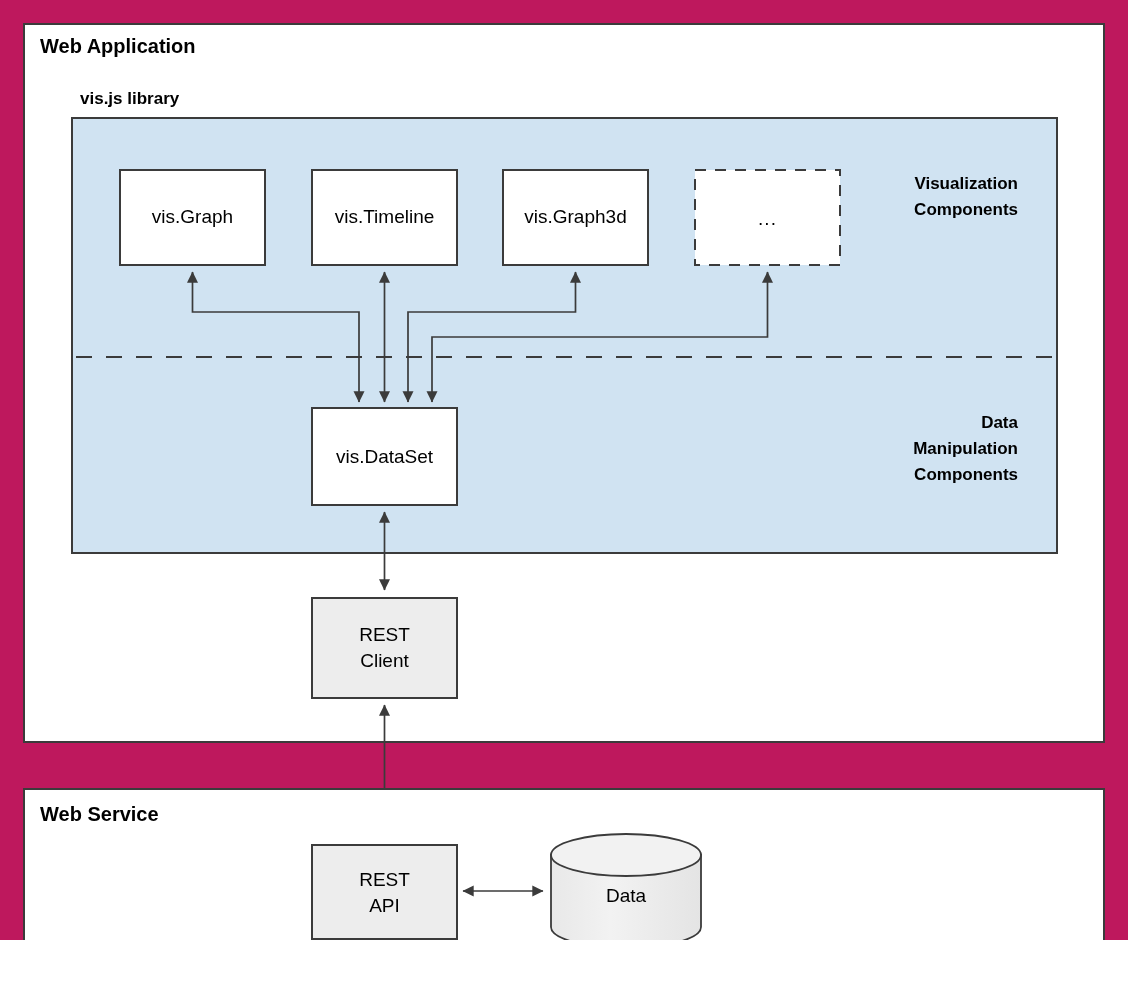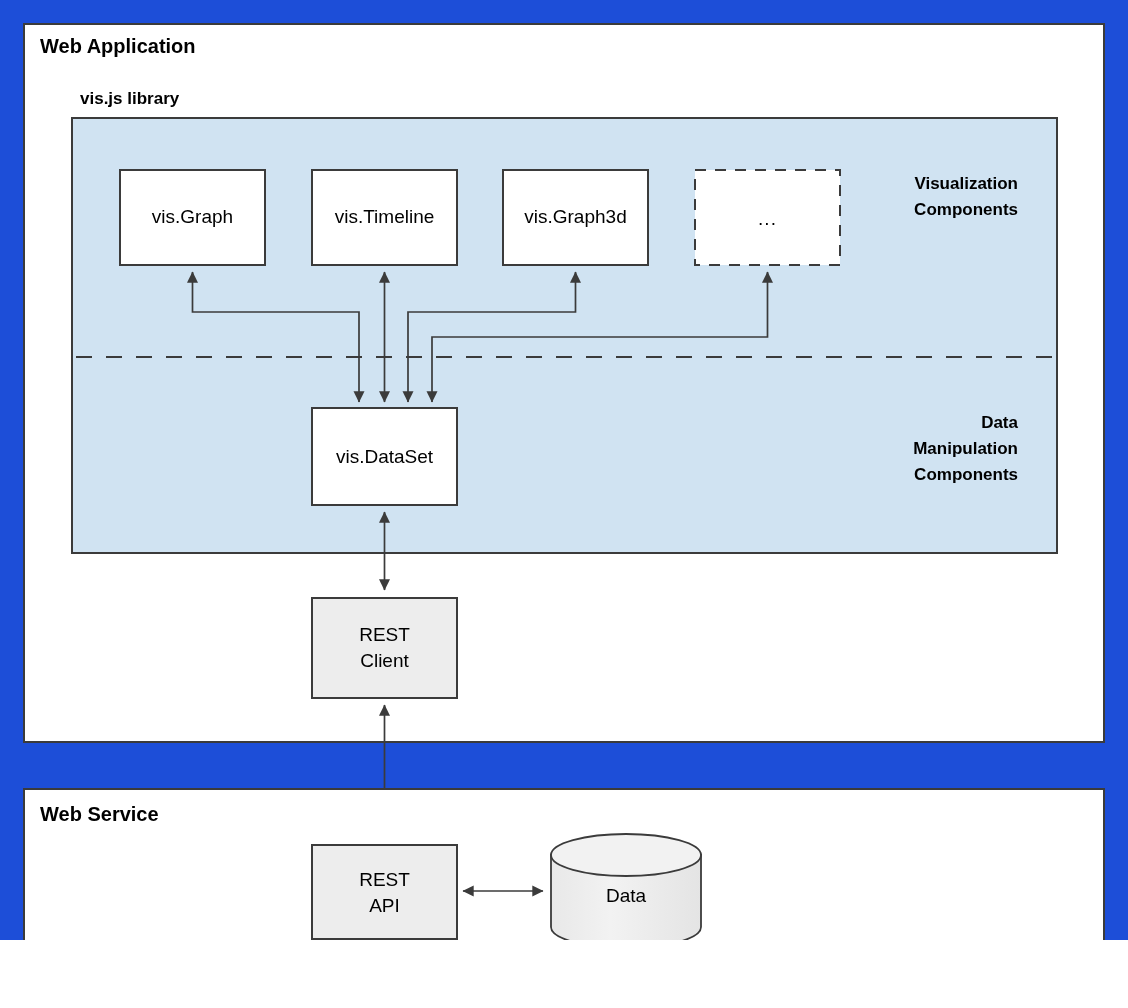--- a/index.html
+++ b/index.html
@@ -4,21 +4,21 @@
 <style>
   html, body {
     margin: 0;
     padding: 0;
     background: #ffffff;
   }
   #canvas {
     position: relative;
     width: 1128px;
     height: 940px;
-    background: #1d4ed8;
+    background: #be185d;
     font-family: "Liberation Sans", sans-serif;
     overflow: hidden;
   }
   svg.diagram {
     position: absolute;
     top: 0;
     left: 0;
     width: 1128px;
     height: 1008px;
   }

